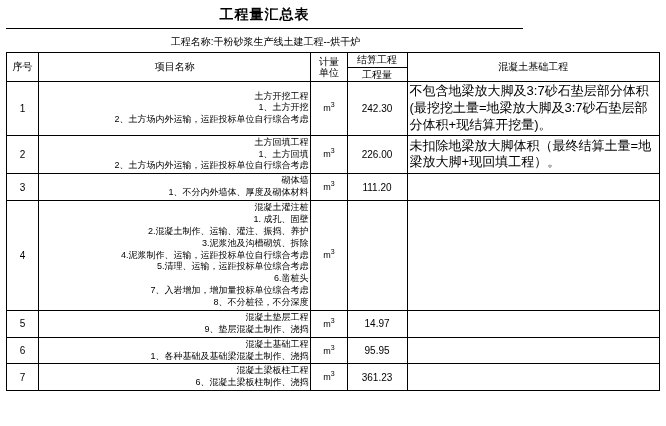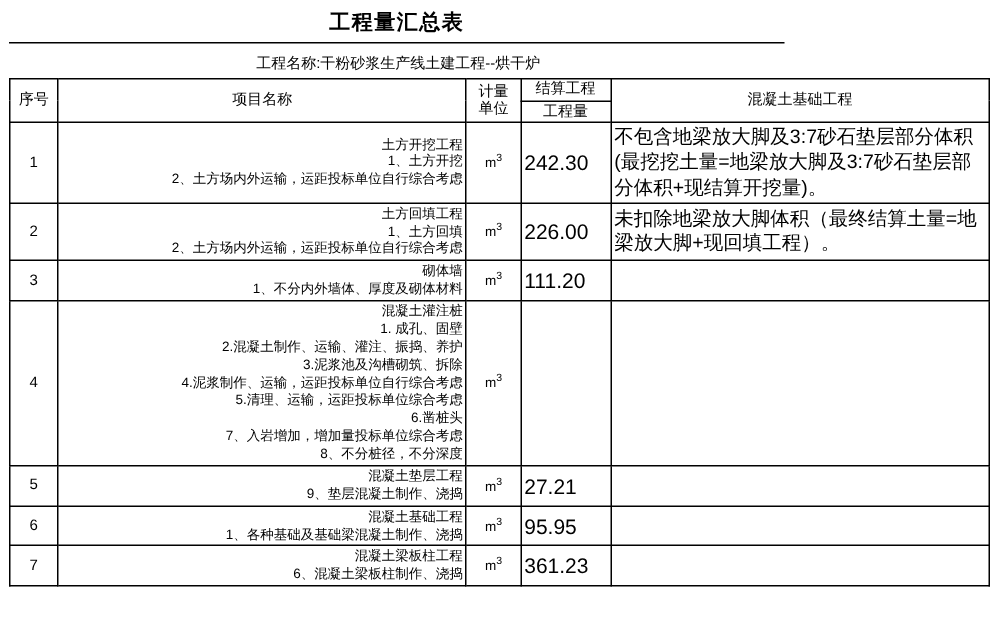--- a/index.html
+++ b/index.html
@@ -73,22 +73,22 @@
     font-size: 9px;
     line-height: 1.32;
     padding: 2px 3px;
     margin-left: 12px;
   }
   td.c-unit {
     text-align: center;
     font-size: 9px;
   }
   td.c-qty {
-    text-align: left;
-    font-size: 14px;
+    text-align: center;
+    font-size: 10px;
     padding-right: 4px;
   }
   td.c-note {
     text-align: left;
     font-size: 13px;
     line-height: 1.3;
     padding: 2px 3px;
   }
   .sub {
     font-size: 7px;
@@ -170,21 +170,21 @@
 8、不分桩径，不分深度</td>
         <td class="c-unit"><span>m</span><span class="sub">3</span></td>
         <td class="c-qty"></td>
         <td class="c-note nowrap"></td>
       </tr>
       <tr>
         <td class="c-no">5</td>
         <td class="c-name nowrap">混凝土垫层工程
 9、垫层混凝土制作、浇捣</td>
         <td class="c-unit"><span>m</span><span class="sub">3</span></td>
-        <td class="c-qty">27.21</td>
+        <td class="c-qty">14.97</td>
         <td class="c-note nowrap"></td>
       </tr>
       <tr>
         <td class="c-no">6</td>
         <td class="c-name nowrap">混凝土基础工程
 1、各种基础及基础梁混凝土制作、浇捣</td>
         <td class="c-unit"><span>m</span><span class="sub">3</span></td>
         <td class="c-qty">95.95</td>
         <td class="c-note nowrap"></td>
       </tr>

